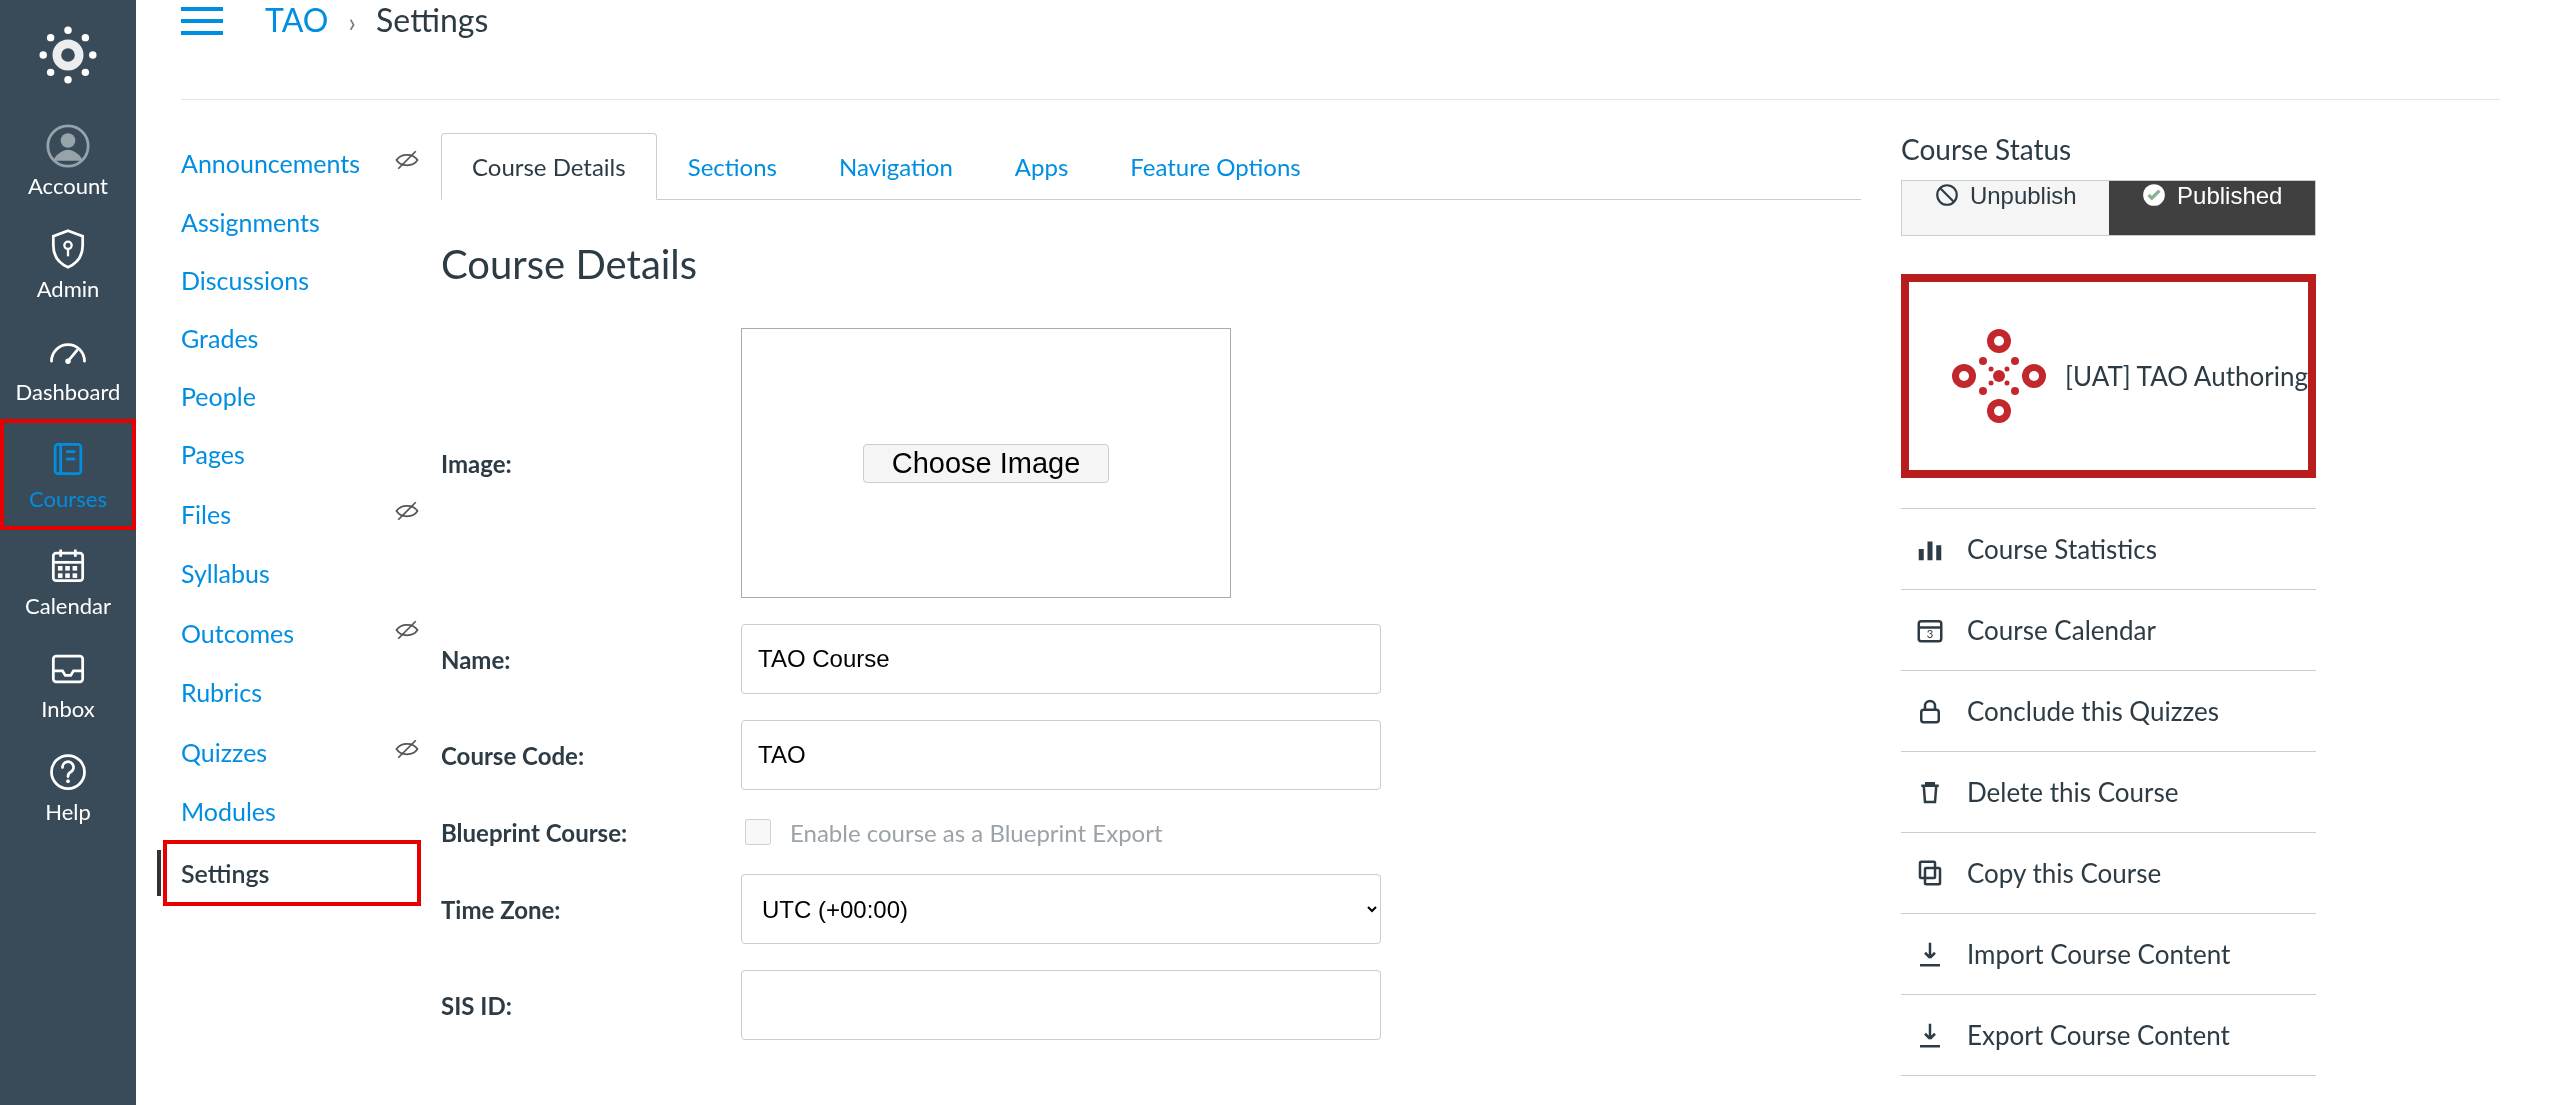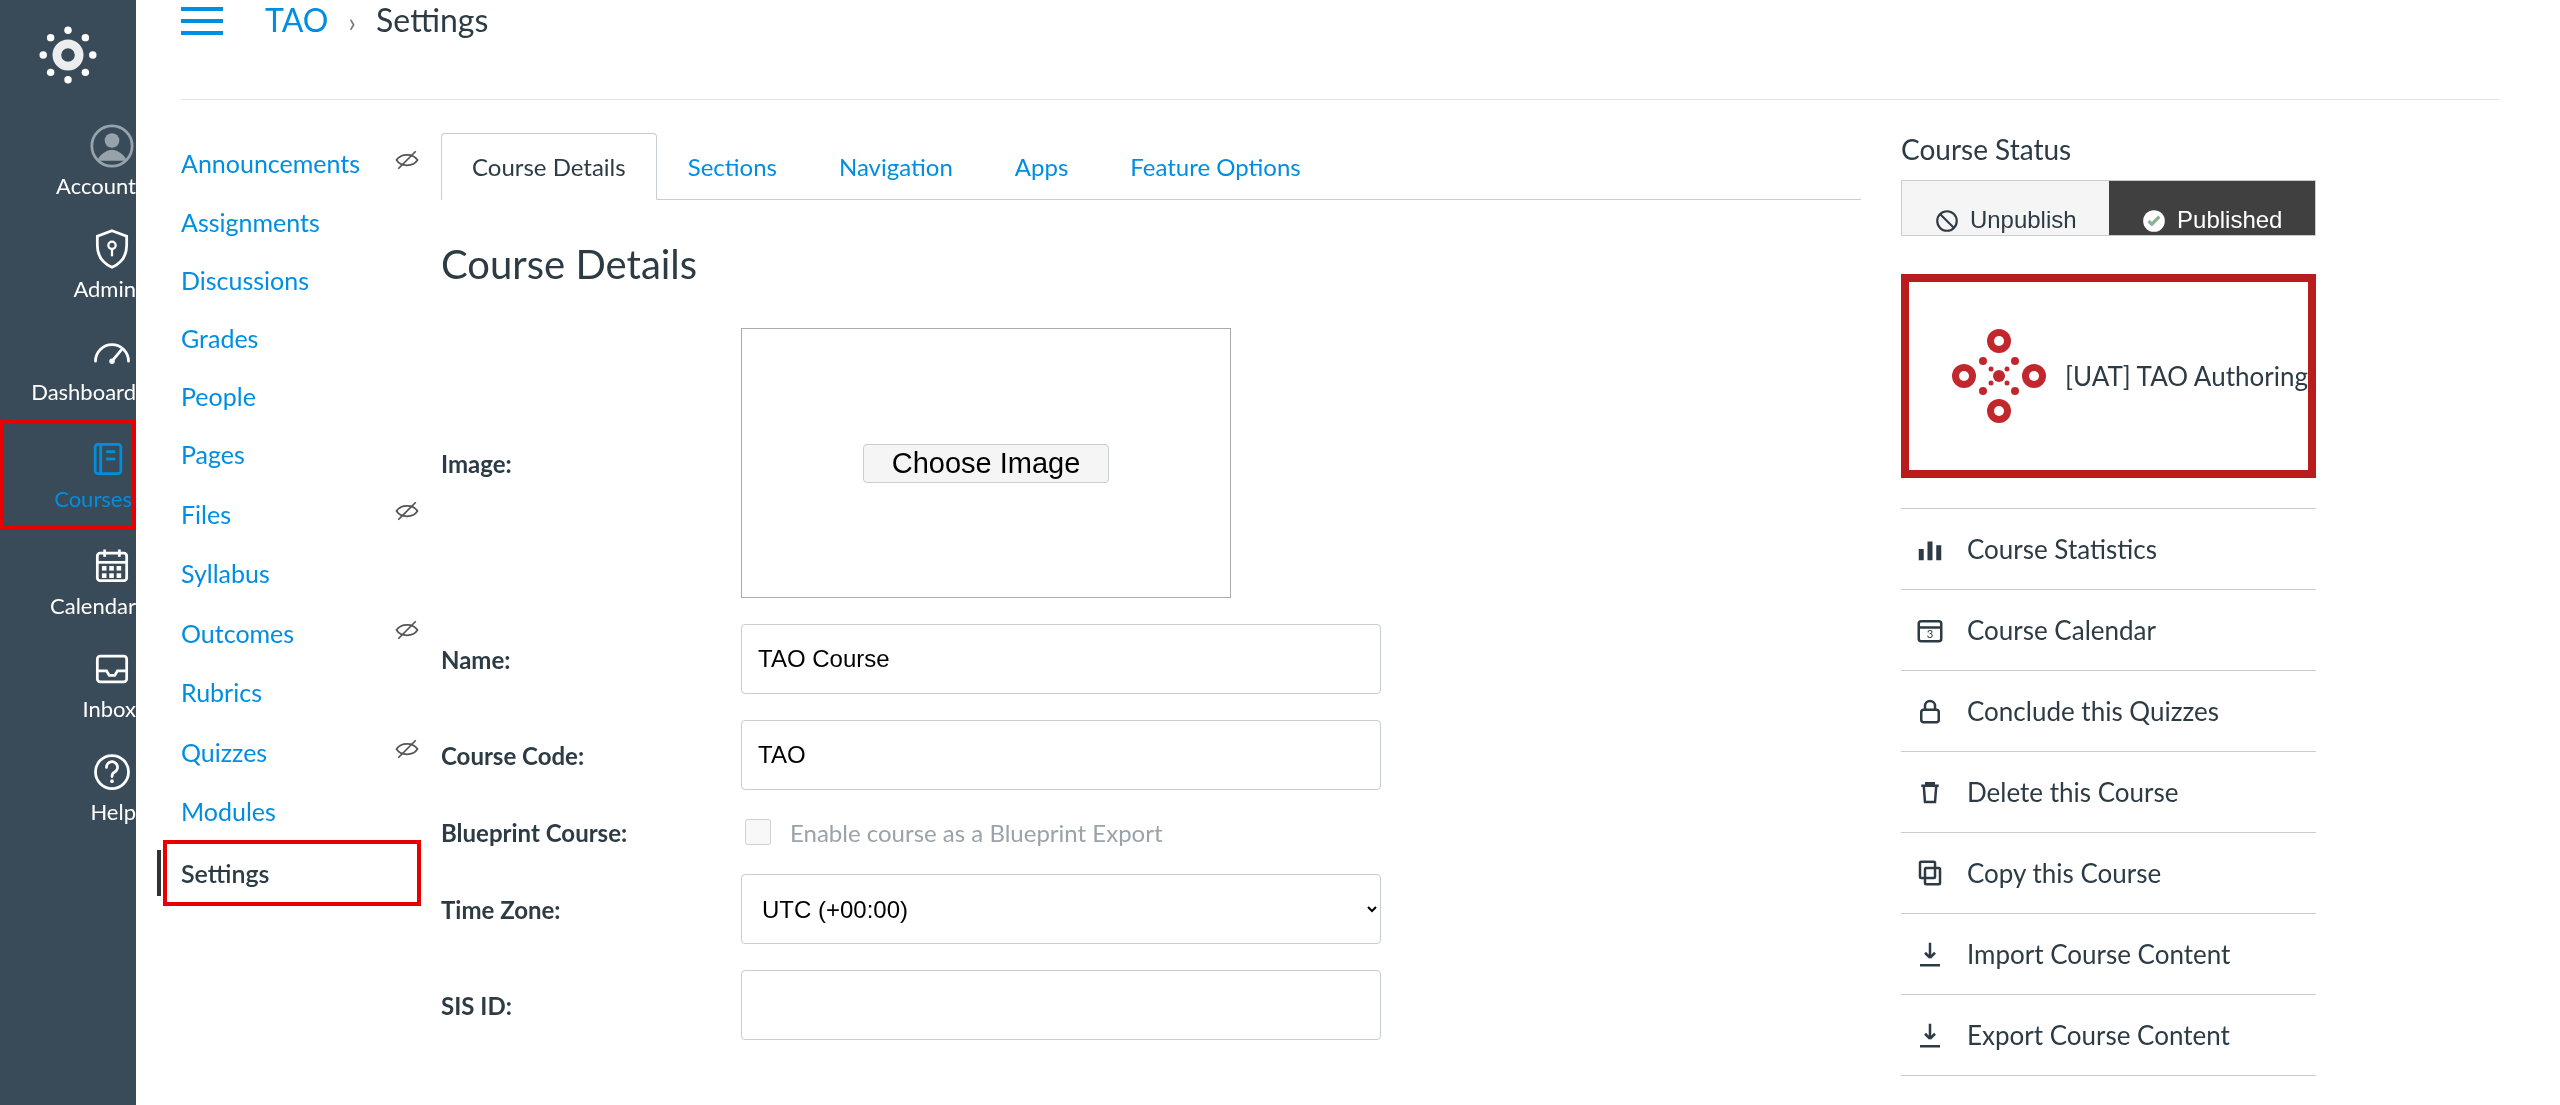--- a/index.html
+++ b/index.html
@@ -3,21 +3,21 @@
 <meta charset="utf-8">
 <style>
   * { box-sizing: border-box; }
   html, body { margin: 0; padding: 0; font-family: "Helvetica Neue", "Lato", Arial, sans-serif; font-size: 16px; color: #2d3b45; background: #fff; }
   .app { display: flex; height: 1105px; width: 2560px; }
 
   
   .global-nav { width: 136px; background: #394b58; color: #fff; display: flex; flex-direction: column; align-items: stretch; }
   .global-nav .logo-cell { height: 110px; display: flex; align-items: center; justify-content: center; }
   .logo-svg { width: 62px; height: 62px; }
-  .gn-item { display: flex; flex-direction: column; align-items: flex-end; justify-content: center; padding: 12px 0 14px; color: #fff; text-decoration: none; font-size: 22px; cursor: pointer; position: relative; }
+  .gn-item { display: flex; flex-direction: column; align-items: center; justify-content: center; padding: 12px 0 14px; color: #fff; text-decoration: none; font-size: 22px; cursor: pointer; position: relative; }
   .gn-item .gn-icon { width: 48px; height: 48px; display: flex; align-items: center; justify-content: center; margin-bottom: 2px; }
   .gn-item svg { width: 44px; height: 44px; }
   .gn-item.active svg { filter: none; }
   .gn-item.active .gn-label { color: #008ee2; }
   .gn-item .gn-label { font-size: 22px; }
   .gn-highlight { border: 4px solid #e60000; }
 
   
   .main { flex: 1; padding: 0 0 0 45px; overflow: hidden; }
 
@@ -59,21 +59,21 @@
   .image-box { width: 490px; height: 270px; border: 1px solid #aaa; display: flex; align-items: center; justify-content: center; }
   .choose-btn { background: #f5f5f5; border: 1px solid #c7cdd1; padding: 2px 28px; font-size: 29px; cursor: pointer; border-radius: 4px; }
   input.text-input, select.select-input { width: 100%; height: 70px; border: 1px solid #c7cdd1; border-radius: 4px; padding: 0 16px; font-size: 24px; background: #fff; }
   .checkbox-row { display: flex; align-items: center; gap: 16px; color: #9aa3a9; font-size: 24px; }
   .checkbox-row input { width: 26px; height: 26px; }
 
   
   .right-side { width: 415px; margin-right: 50px; }
   .right-side h2 { font-size: 28px; font-weight: 400; margin: 0 0 14px; }
   .status-btns { display: flex; border: 1px solid #c7cdd1; width: 100%; height: 56px; }
-  .status-btn { flex: 1; display: flex; align-items: flex-end; justify-content: center; gap: 10px; font-size: 24px; border: none; }
+  .status-btn { flex: 1; display: flex; align-items: flex-start; justify-content: center; gap: 10px; font-size: 24px; border: none; }
   .status-btn.unpub { background: #f5f5f5; color: #2d3b45; cursor: pointer; }
   .status-btn.pub { background: #404040; color: #fff; cursor: default; }
   .status-btn svg { width: 26px; height: 26px; }
 
   .tao-box { margin-top: 38px; border: 8px solid #b91c1c; height: 204px; display: flex; align-items: center; justify-content: flex-start; padding-left: 30px; gap: 6px; font-size: 26px; }
   .tao-logo { width: 120px; height: 110px; }
 
   .side-links { margin-top: 30px; }
   .side-link { display: flex; align-items: center; gap: 22px; padding: 24px 14px; border-bottom: 1px solid #c7cdd1; font-size: 26px; cursor: pointer; }
   .side-link:first-child { border-top: 1px solid #c7cdd1; }

